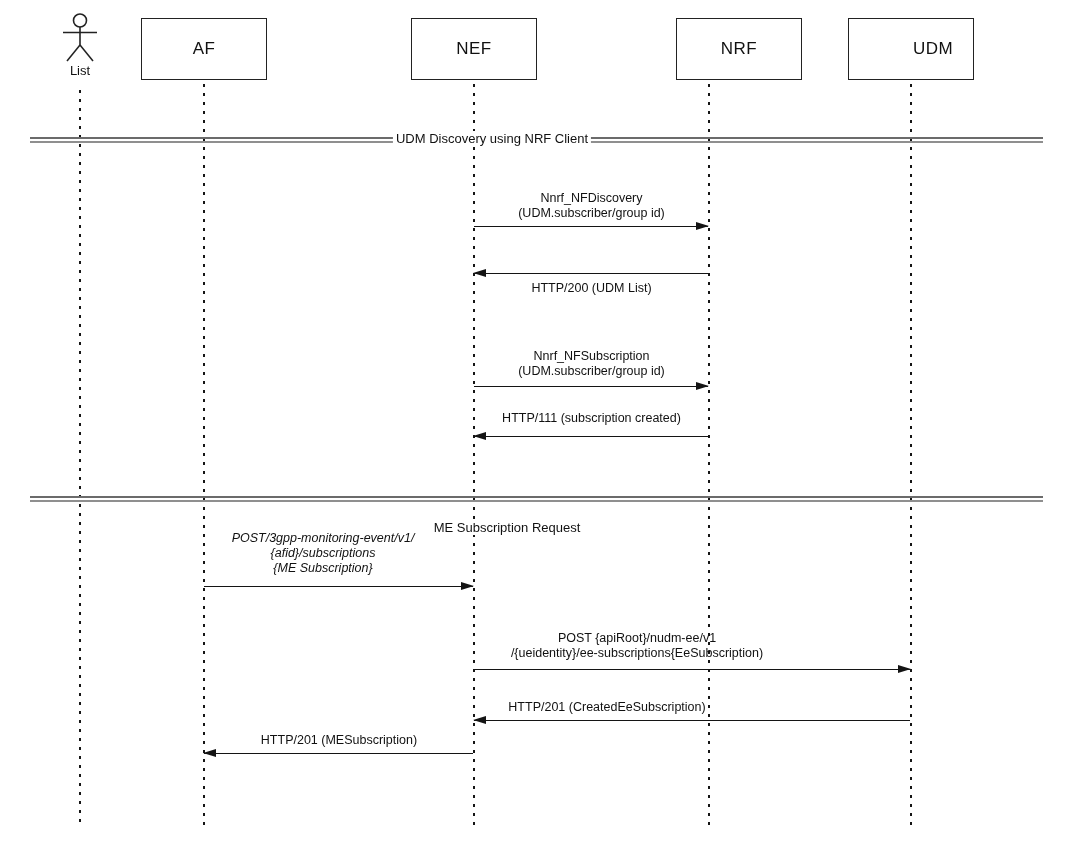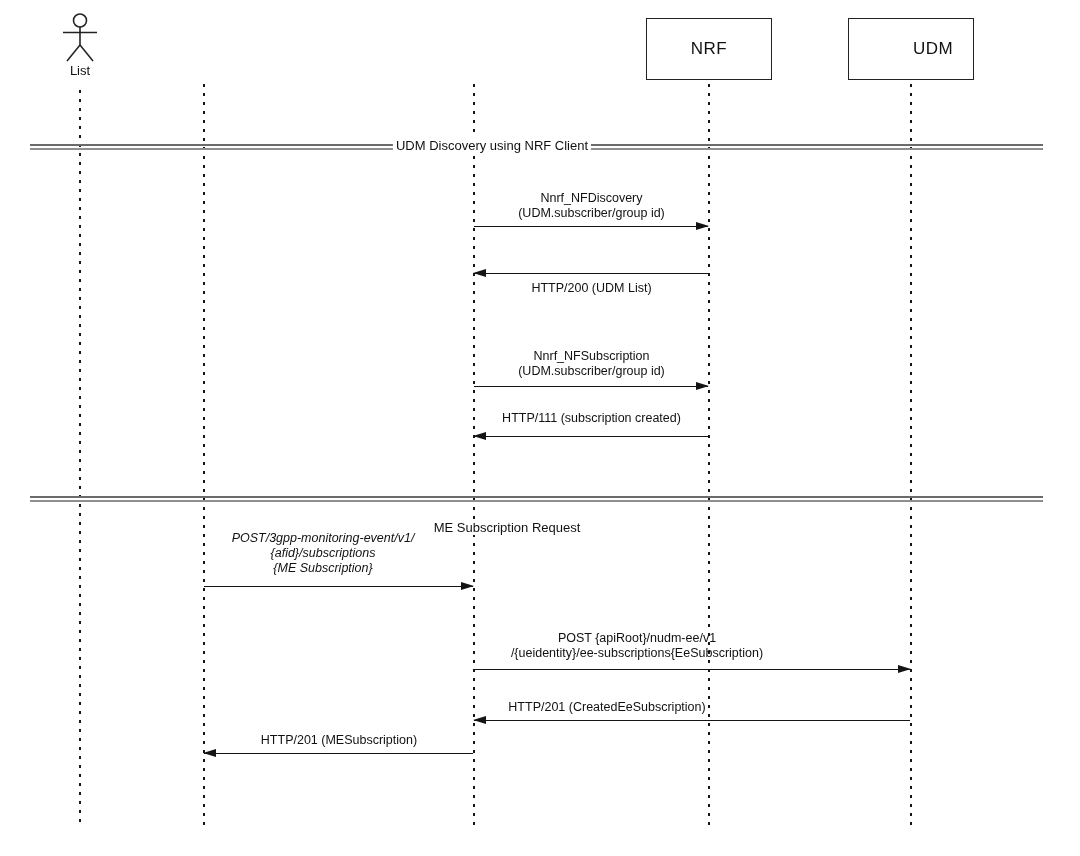--- a/index.html
+++ b/index.html
@@ -51,31 +51,33 @@
   <svg style="position:absolute;left:58px;top:12px;" width="44" height="52" viewBox="0 0 44 52">
     <circle cx="22" cy="8.5" r="6.5"></circle>
     <line x1="22" y1="15" x2="22" y2="33"></line>
     <line x1="5" y1="20.5" x2="39" y2="20.5"></line>
     <line x1="22" y1="33" x2="9" y2="49"></line>
     <line x1="22" y1="33" x2="35" y2="49"></line>
   </svg>
   <div class="actor-label" style="left:40px;top:63px;">List</div>
   <div class="lifeline" style="left:79px;top:90px;height:738px;"></div>
 
+  <div class="pbox" style="left:141px;">AF</div>
   <div class="lifeline" style="left:203px;top:84px;height:744px;"></div>
 
+  <div class="pbox" style="left:411px;">NEF</div>
   <div class="lifeline" style="left:473px;top:84px;height:744px;"></div>
 
-  <div class="pbox" style="left:646px;">NRF</div>
+  <div class="pbox" style="left:676px;">NRF</div>
   <div class="lifeline" style="left:708px;top:84px;height:744px;"></div>
 
   <div class="pbox" style="left:848px;padding-left:44px;">UDM</div>
   <div class="lifeline" style="left:910px;top:84px;height:744px;"></div>
 
-  <div class="divider" style="top:144px;text-align:center;">
+  <div class="divider" style="top:137px;text-align:center;">
     <div class="dl1"></div>
     <div class="dl2"></div>
     <span class="dlabel" style="left:462px;">UDM Discovery using NRF Client</span>
   </div>
 
   <div class="msg-text" style="left:474px;top:191px;width:235px;">
     <div>Nnrf_NFDiscovery</div>
     <div>(UDM.subscriber/group id)</div>
   </div>
   <div class="arrow" style="left:474px;top:226px;width:234px;">

